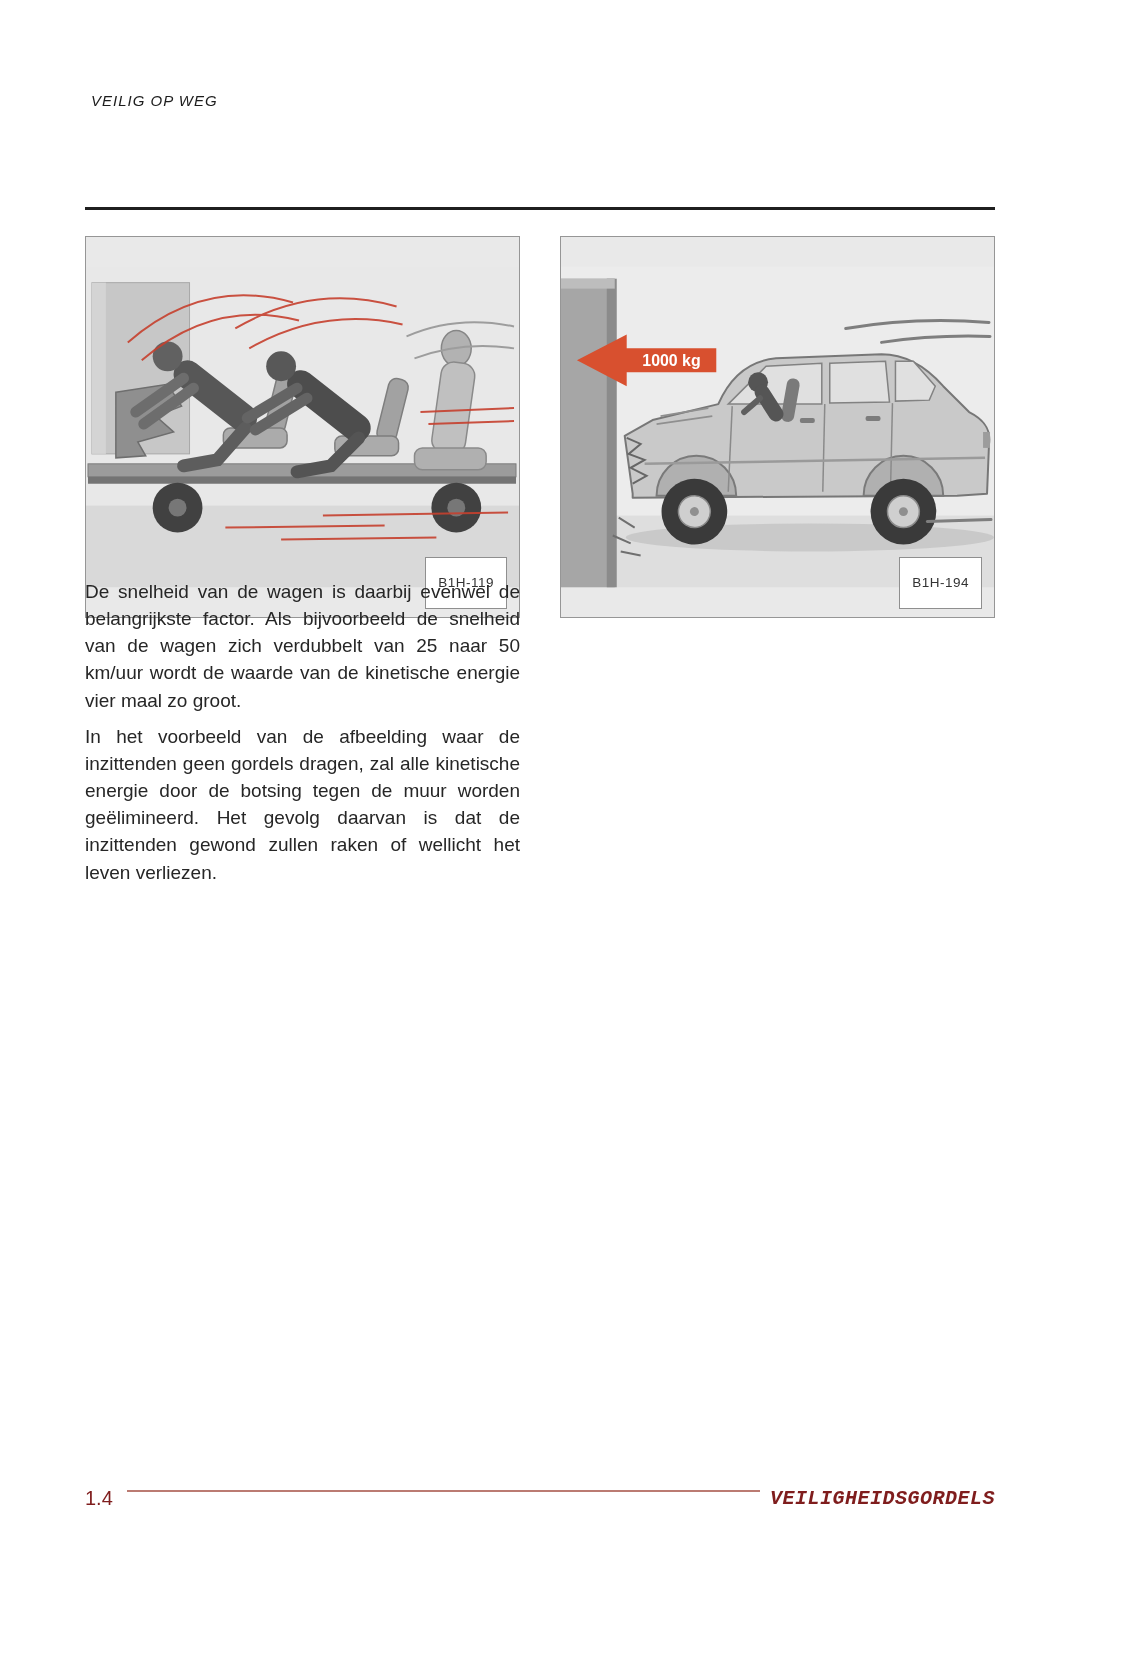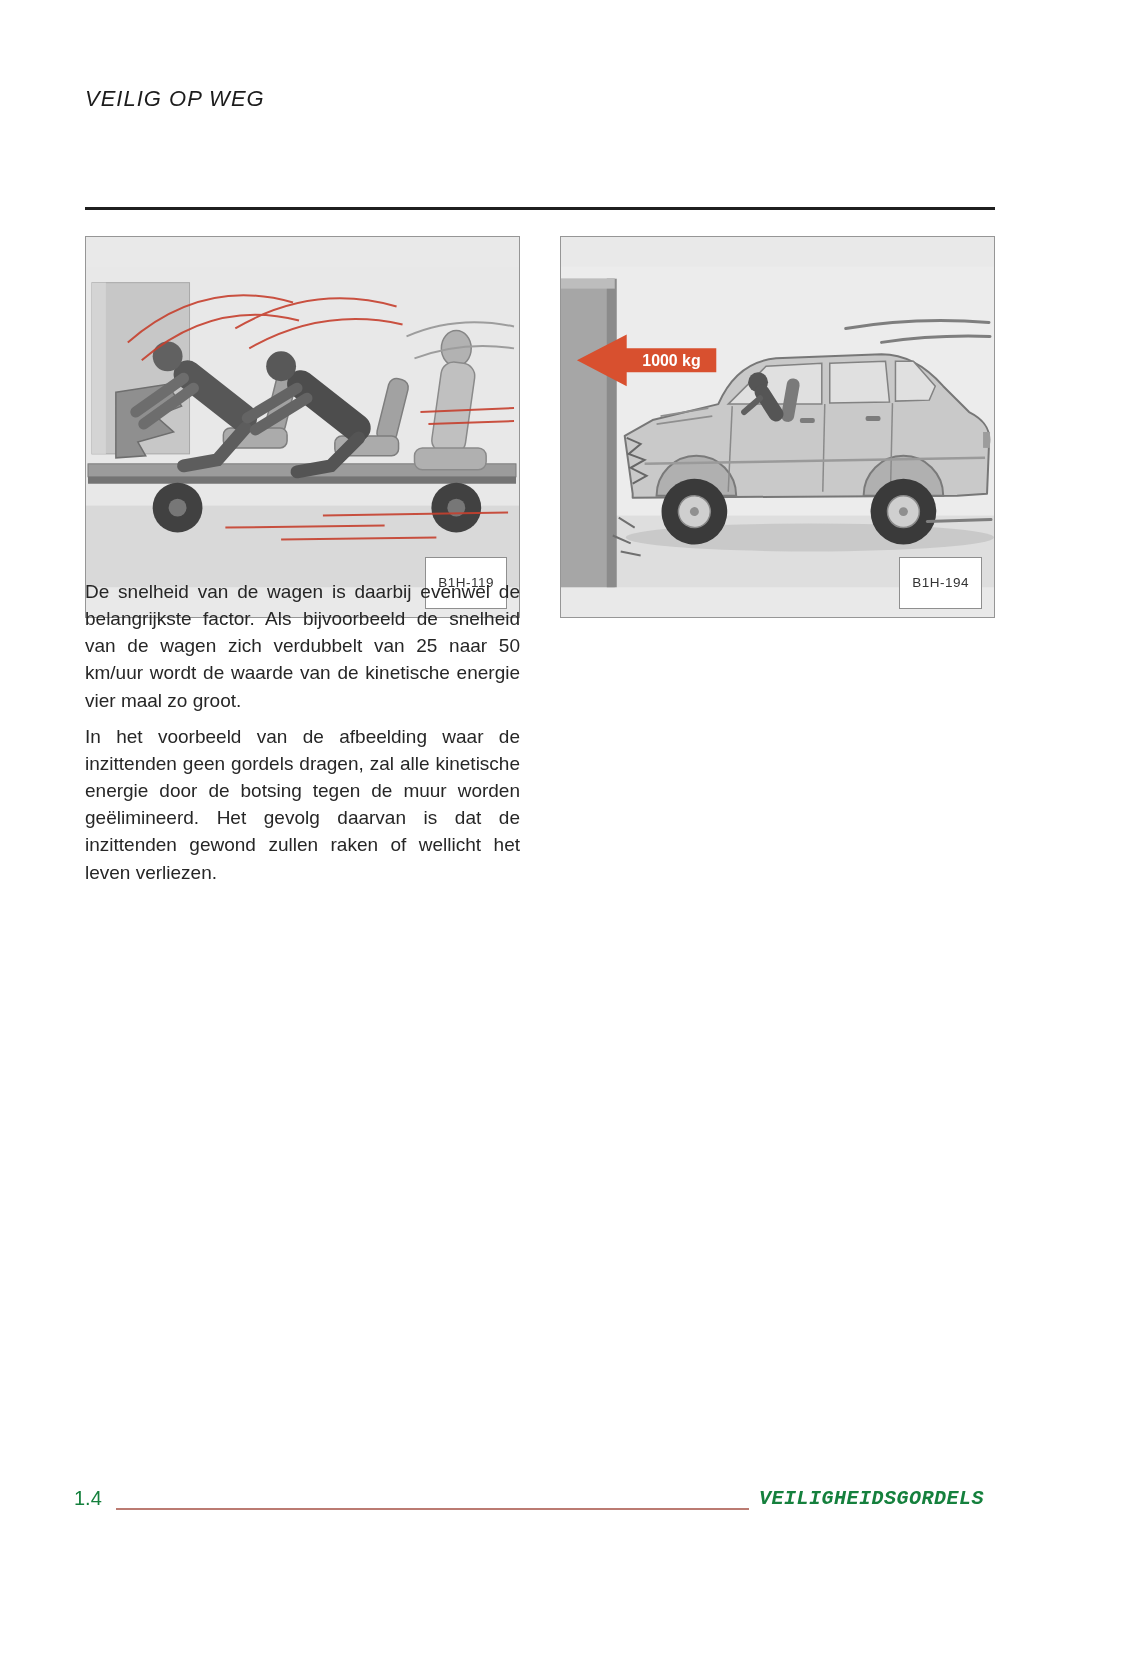--- a/index.html
+++ b/index.html
@@ -7,22 +7,22 @@
     width: 1142px; height: 1654px;
     background: #ffffff;
     font-family: "Liberation Sans", sans-serif;
     color: #222222;
     position: relative;
   }
   .page { position: absolute; inset: 0; }
 
   .page-header {
     position: absolute; left: 85px; top: 86px;
-    font-size: 22px; font-style: italic; font-weight: 500;
-    letter-spacing: 1px; color: #1c1c1c; margin: 0;
+    font-size: 15px; font-style: italic; font-weight: 500;
+    letter-spacing: 1px; color: #1c1c1c; margin: 6px;
   }
 
   .top-rule {
     position: absolute; left: 85px; top: 207px;
     width: 910px; height: 2.5px; background: #1f1f1f; border: none; margin: 0;
   }
 
   .figures-row {
     position: absolute; left: 85px; top: 236px; width: 910px;
     display: flex; justify-content: space-between;
@@ -42,22 +42,22 @@
   svg text { font-family: "Liberation Sans", sans-serif; }
 
   .text-columns {
     position: absolute; left: 85px; top: 578px; width: 910px;
     display: flex; justify-content: space-between;
   }
   .col { width: 435px; font-size: 19px; line-height: 1.43; text-align: justify; color: #262626; }
   .col p { margin: 0 0 9px 0; }
 
   .page-footer {
-    position: absolute; left: 74px; top: 1487px; width: 910px;
-    display: flex; align-items: flex-end; font-size: 20px; color: #15803d;
+    position: absolute; left: 85px; top: 1487px; width: 910px;
+    display: flex; align-items: flex-start; font-size: 20px; color: #7f1d1d;
   }
   .footer-rule { flex: 1; height: 2px; background: #bb7b72; margin: 3px 10px 0 14px; }
   .footer-section { font-style: italic; font-weight: 600; letter-spacing: 0.5px; font-family: Liberation Mono, monospace; }
 </style>
 </head>
 <body>
 
 <div class="page">
 
   <h1 class="page-header">VEILIG OP WEG</h1>

